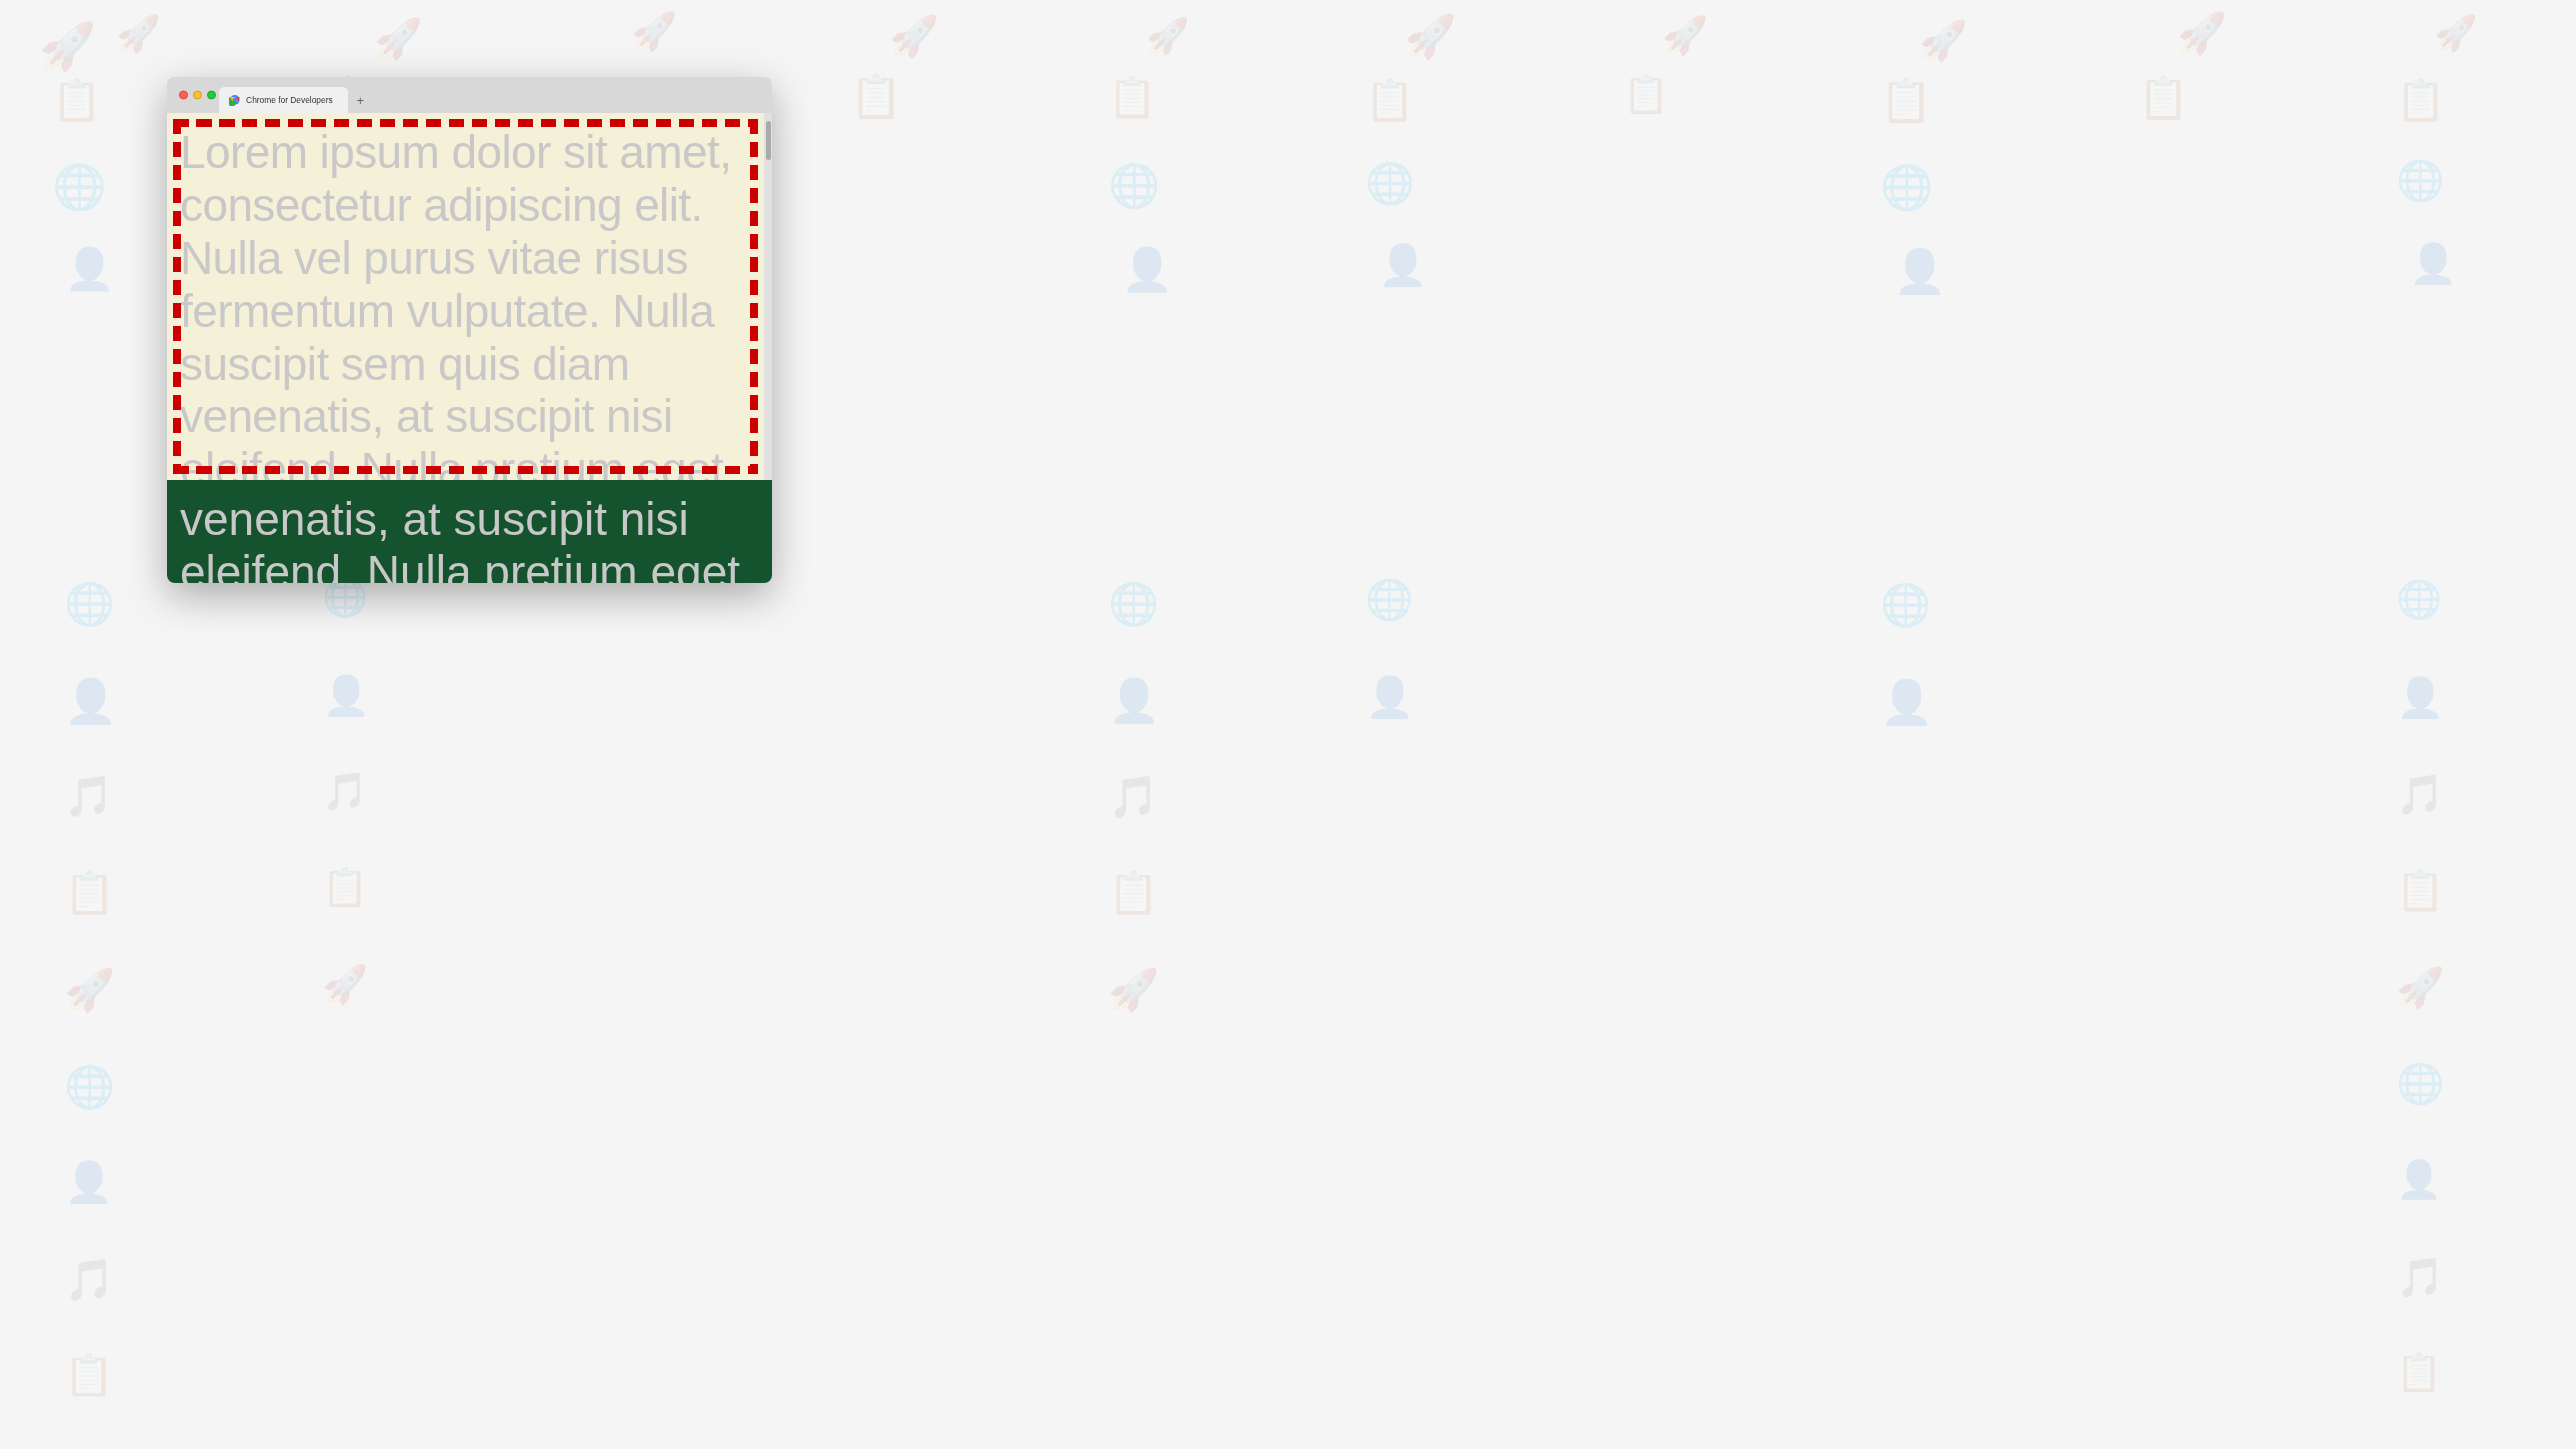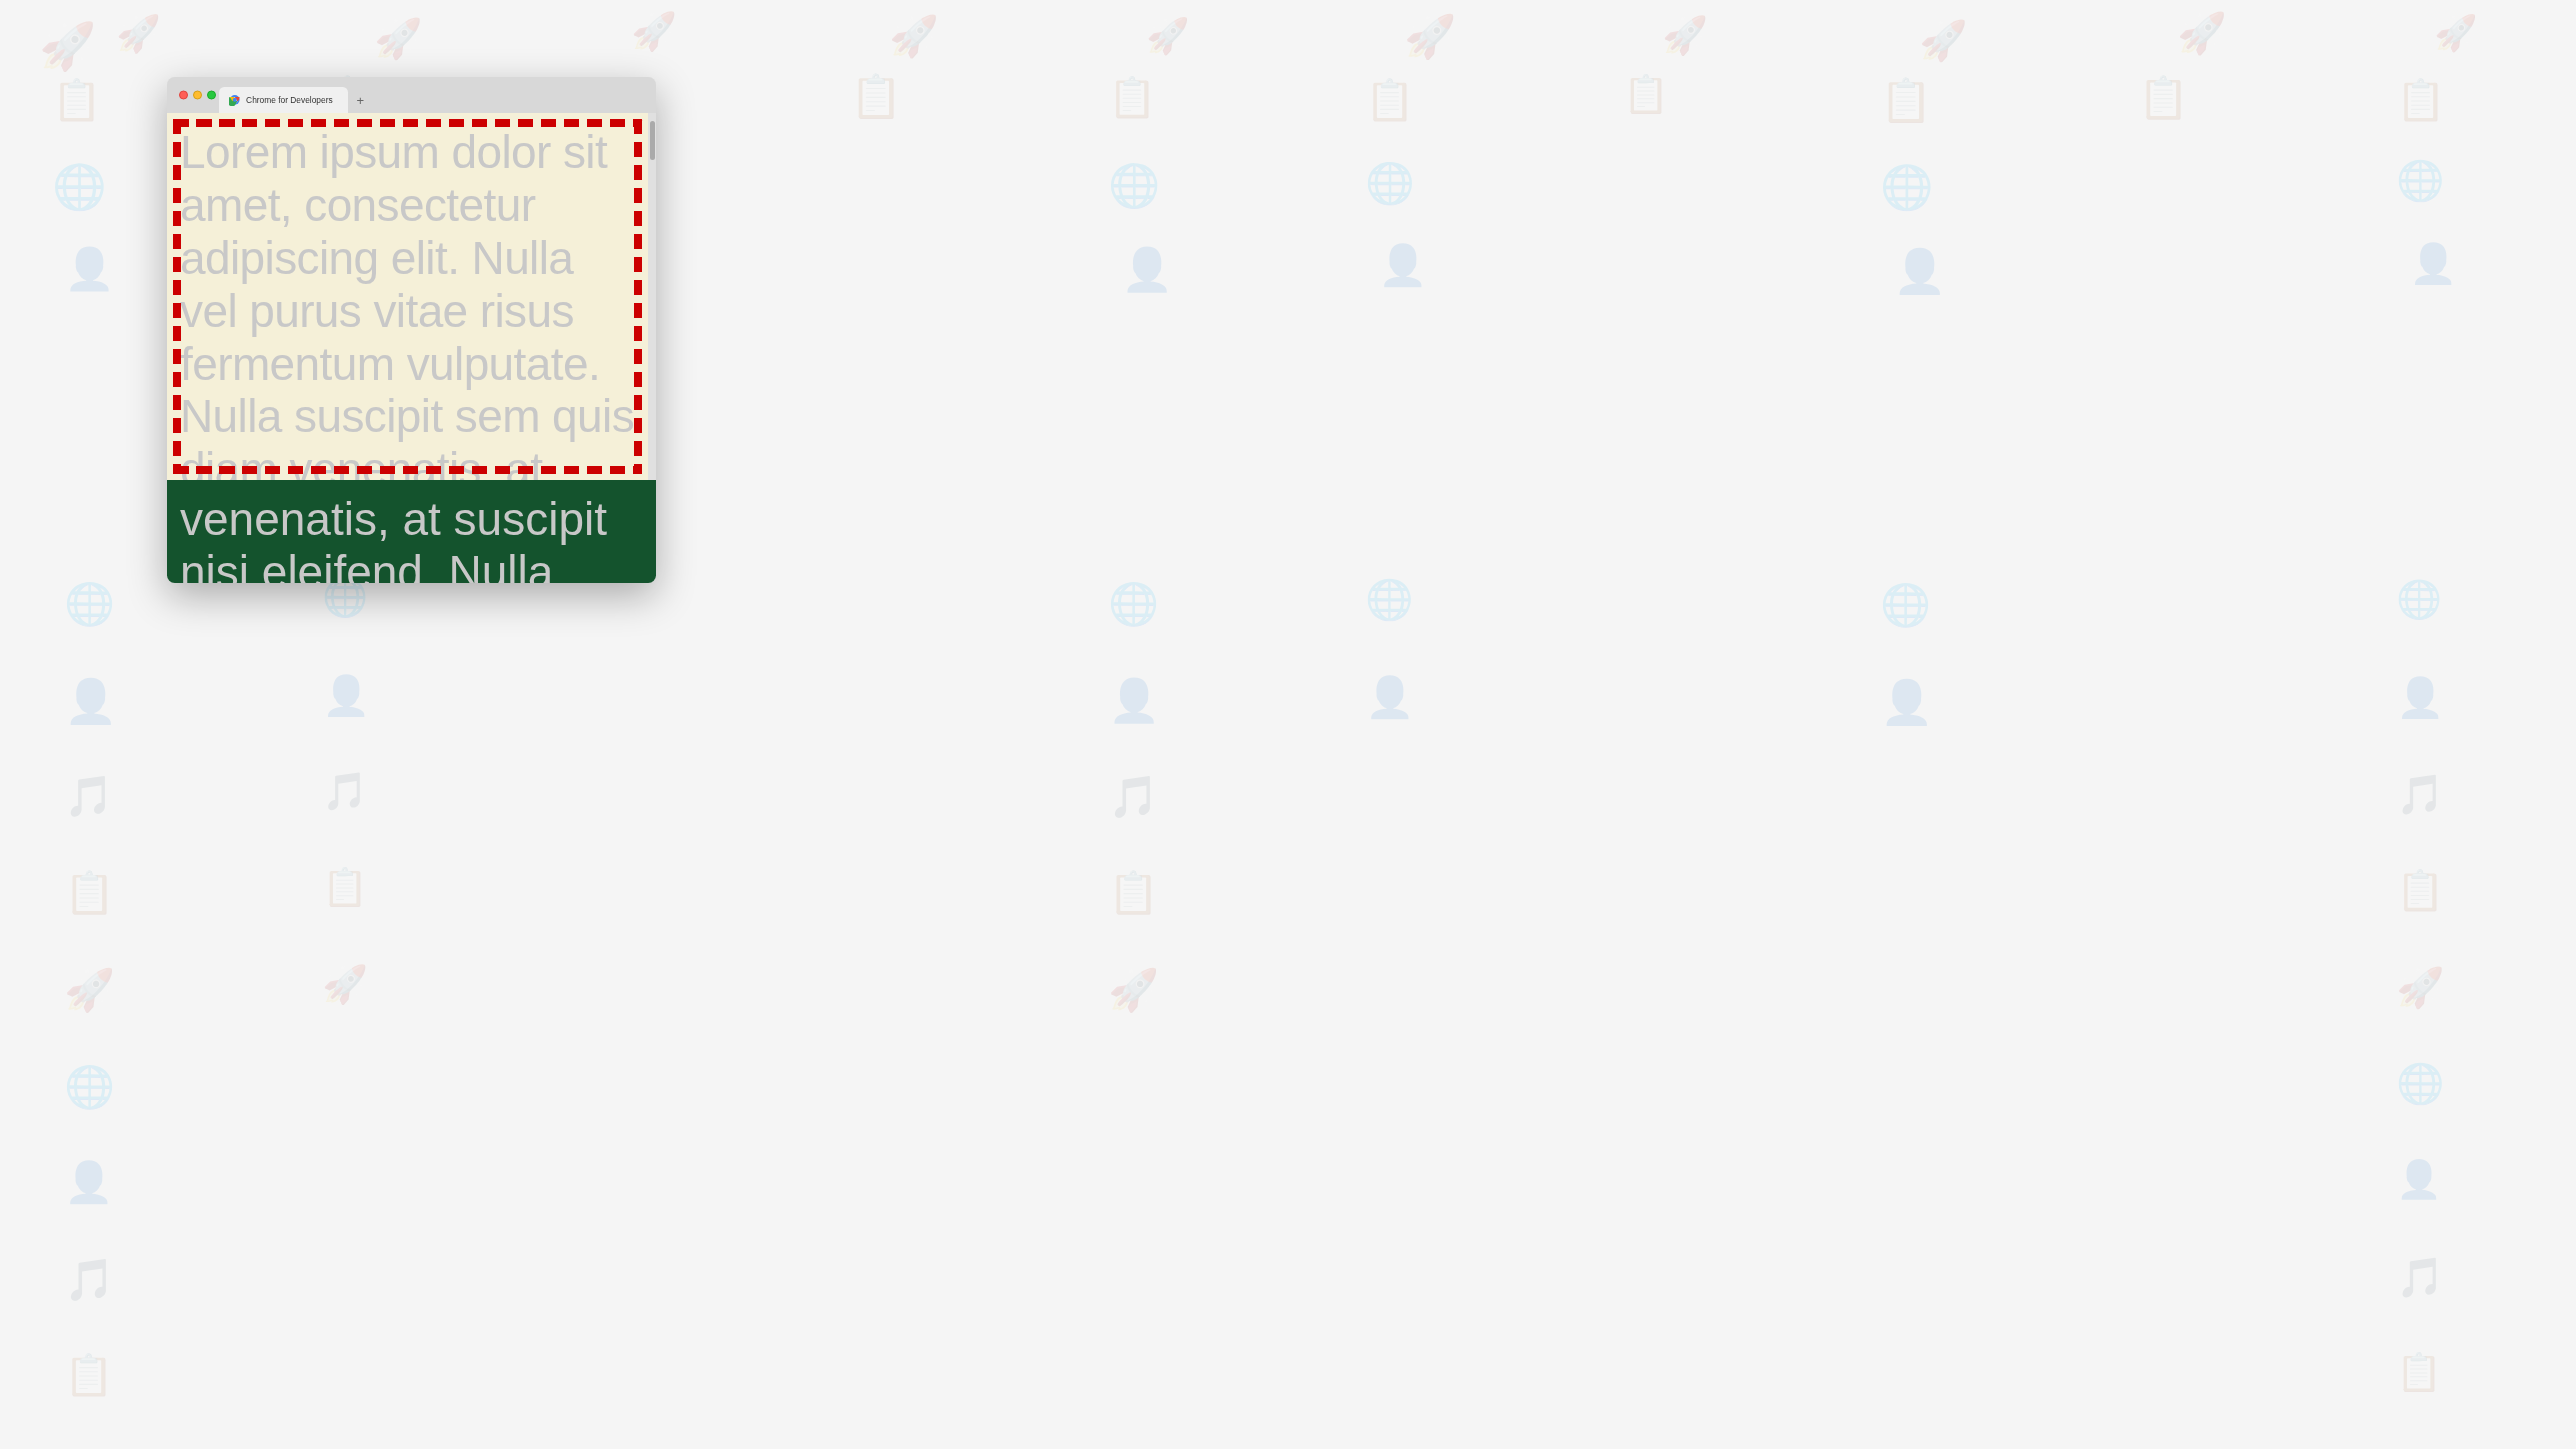--- a/index.html
+++ b/index.html
@@ -18,21 +18,21 @@
       position: absolute;
       inset: 0;
       background-color: #f5f5f5;
     }
 
     
     .browser-window {
       position: absolute;
       left: 167px;
       top: 77px;
-      width: 489px;
+      width: 605px;
       background: #e8e8e8;
       border-radius: 7.7px;
       box-shadow: 0 13px 39px rgba(0,0,0,0.3);
       overflow: hidden;
     }
 
     
     .title-bar {
       background: #d8d8d8;
       padding: 0;

